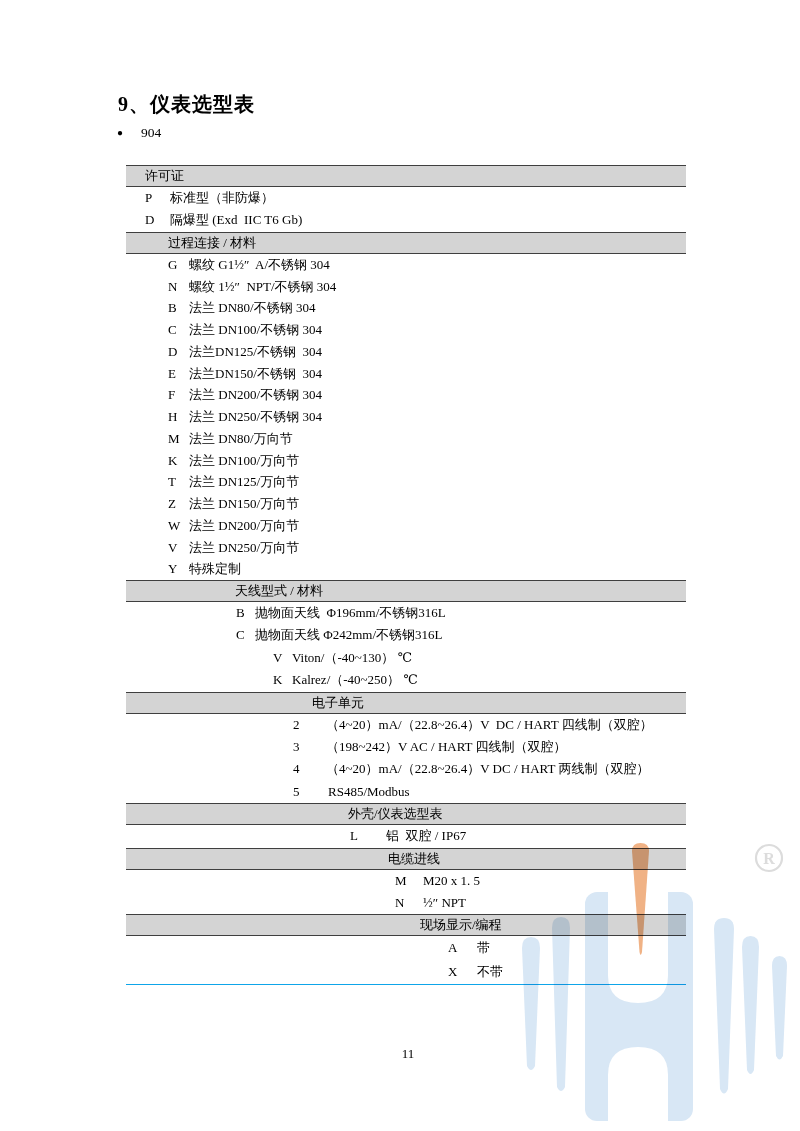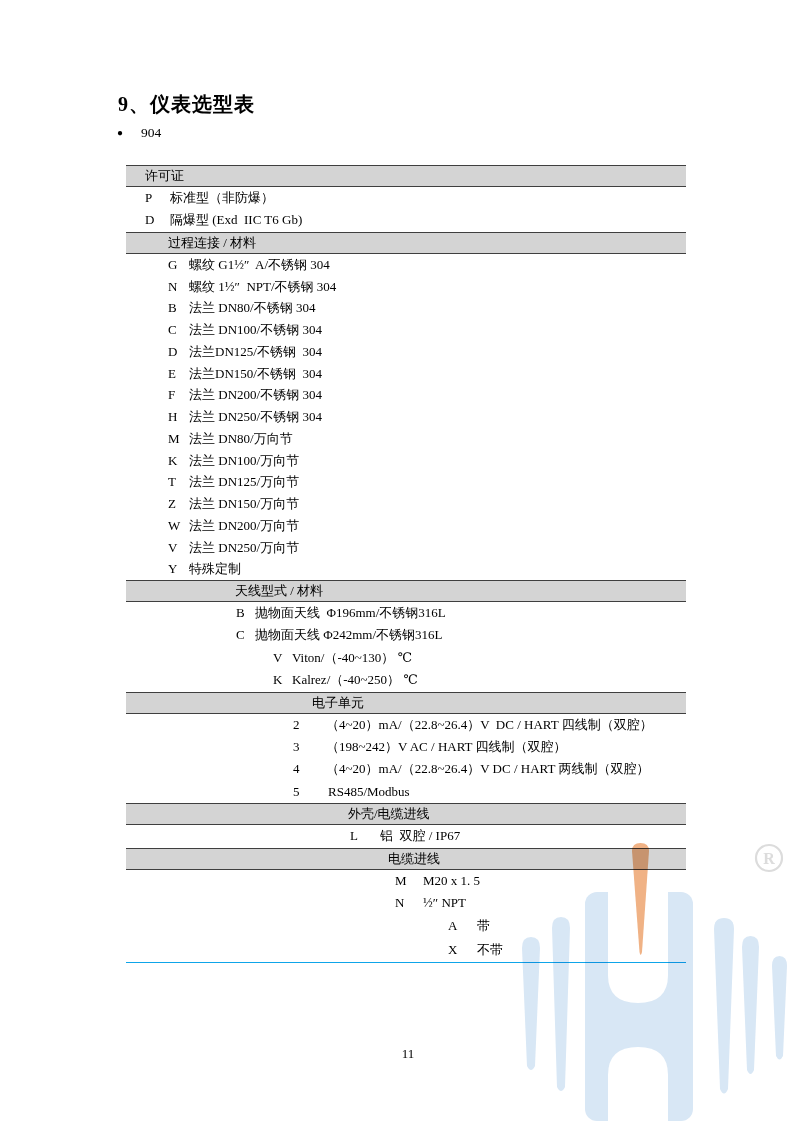--- a/index.html
+++ b/index.html
@@ -28,21 +28,21 @@
   .code{position:absolute;top:0;white-space:pre;}
   .label{position:absolute;top:0;white-space:pre;}
 
   .s0 .hdr{margin-left:19px}  .s0 .code{left:19px}  .s0 .label{left:44px}
   .s1 .hdr{margin-left:42px}  .s1 .code{left:42px}  .s1 .label{left:63px}
   .s1 .row{height:21.75px;line-height:21.75px}
   .s2 .hdr{margin-left:109px} .s2 .code{left:110px} .s2 .label{left:129px}
   .s3 .hdr{margin-left:144px} .s3 .code{left:147px} .s3 .label{left:166px}
   .s4 .hdr{margin-left:186px} .s4 .code{left:167px} .s4 .label{left:200px}
   .s4 div:nth-child(5) .label{left:202px}
-  .s5 .hdr{margin-left:222px} .s5 .code{left:224px} .s5 .label{left:254px}
+  .s5 .hdr{margin-left:222px} .s5 .code{left:224px} .s5 .label{left:260px}
   .s6 .hdr{margin-left:262px} .s6 .code{left:269px} .s6 .label{left:297px}
   .s7 .hdr{margin-left:294px} .s7 .code{left:322px} .s7 .label{left:351px}
   .s7 .row{height:24px;line-height:24px}
 
   .page-number{
     position:absolute;left:8px;top:1046px;width:800px;text-align:center;font-size:13px;
   }
   .watermark{
     position:absolute;left:0;top:0;width:800px;height:1131px;
     mix-blend-mode:multiply;pointer-events:none;
@@ -169,38 +169,39 @@
         <div class="row">
           <span class="code">4</span>
           <span class="label">（4~20）mA/（22.8~26.4）V DC / HART 两线制（双腔）</span>
         </div>
         <div class="row">
           <span class="code">5</span>
           <span class="label">RS485/Modbus</span>
         </div>
       </div>
       <div class="section s5">
-        <div class="bar"><span class="hdr">外壳/电缆进线</span></div>
+        <div class="bar"><span class="hdr">外壳/仪表选型表</span></div>
         <div class="row">
           <span class="code">L</span>
           <span class="label">铝  双腔 / IP67</span>
         </div>
       </div>
       <div class="section s6">
         <div class="bar"><span class="hdr">电缆进线</span></div>
         <div class="row">
           <span class="code">M</span>
           <span class="label">M20 x 1. 5</span>
         </div>
         <div class="row">
           <span class="code">N</span>
           <span class="label">½″ NPT</span>
         </div>
       </div>
       <div class="section s7">
+        <div class="bar"><span class="hdr">现场显示/编程</span></div>
         <div class="row">
           <span class="code">A</span>
           <span class="label">带</span>
         </div>
         <div class="row">
           <span class="code">X</span>
           <span class="label">不带</span>
         </div>
       </div>
     </div>

